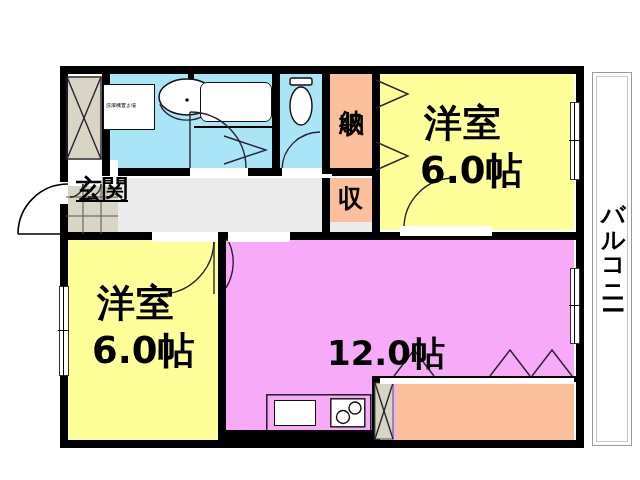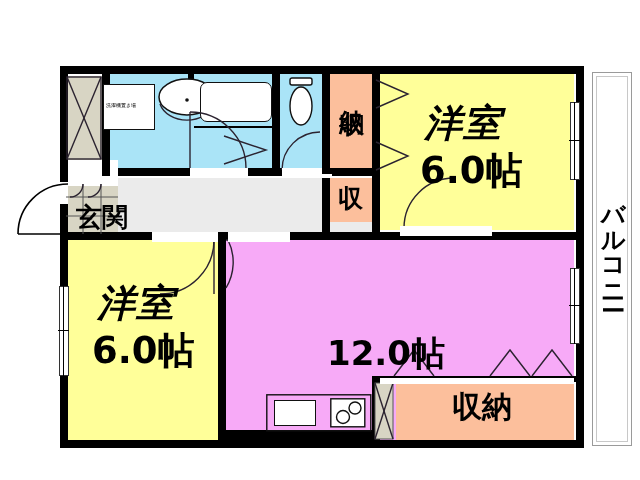--- a/index.html
+++ b/index.html
@@ -22,21 +22,21 @@
 
   
   .wall{position:absolute;background:#000000;}
 
   
   .line{position:absolute;background:#000000;}
 
   
   .lbl{position:absolute;color:#000;font-weight:bold;line-height:1;
        white-space:nowrap;}
-  .lbl-room{font-size:30px;letter-spacing:1px;font-style:italic;}
+  .lbl-room{font-size:30px;letter-spacing:1px;}
   .lbl-size{font-size:29px;letter-spacing:0px;}
   .lbl-ldk{font-size:34px;letter-spacing:2px;}
   .lbl-ldksz{font-size:32px;}
   .lbl-mid{font-size:20px;}
   .lbl-sm{font-size:17px;}
   .lbl-tiny{font-size:5px;font-weight:normal;letter-spacing:0px;}
   .vert{writing-mode:vertical-rl;text-orientation:upright;
         line-height:1.05;}
 
   
@@ -231,31 +231,30 @@
     <path d="M2 28 L22 2 L42 28" class="stroke"></path>
     <path d="M98 28 L118 2 L138 28" class="stroke"></path>
     <path d="M140 28 L160 2 L180 28" class="stroke"></path>
   </svg>
   <div class="b" style="left:380px;top:378px;width:194px;height:6px;background:#ffffff;"></div>
 
   <div class="b" style="left:322px;top:174px;width:10px;height:4px;background:#ffffff;"></div>
 
   <div class="b" style="left:110px;top:160px;width:8px;height:18px;background:#ffffff;"></div>
 
-  <div class="lbl lbl-mid" style="left:76px;top:204px;font-size:26px;">玄関</div>
+  <div class="lbl lbl-mid" style="left:76px;top:176px;font-size:26px;text-decoration:underline;">玄関</div>
 
   <div class="lbl lbl-sm vert" style="left:338px;top:90px;font-size:25px;">収納</div>
 
   <div class="lbl lbl-sm" style="left:338px;top:186px;font-size:25px;">収</div>
 
   <div class="lbl lbl-room" style="left:424px;top:104px;font-size:38px;">洋室</div>
   <div class="lbl lbl-size" style="left:420px;top:152px;font-size:37px;">6.0帖</div>
 
   <div class="lbl lbl-room" style="left:97px;top:284px;font-size:38px;">洋室</div>
   <div class="lbl lbl-size" style="left:92px;top:332px;font-size:37px;">6.0帖</div>
 
   <div class="lbl lbl-ldksz" style="left:327px;top:336px;font-size:34px;">12.0帖</div>
 
-  <div class="lbl lbl-sm" style="left:452px;top:392px;font-size:30px;">収納</div>
 
   <div class="lbl vert" style="left:600px;top:188px;font-size:24px;">バルコニー</div>
 
 </div>
 
 </body></html>

